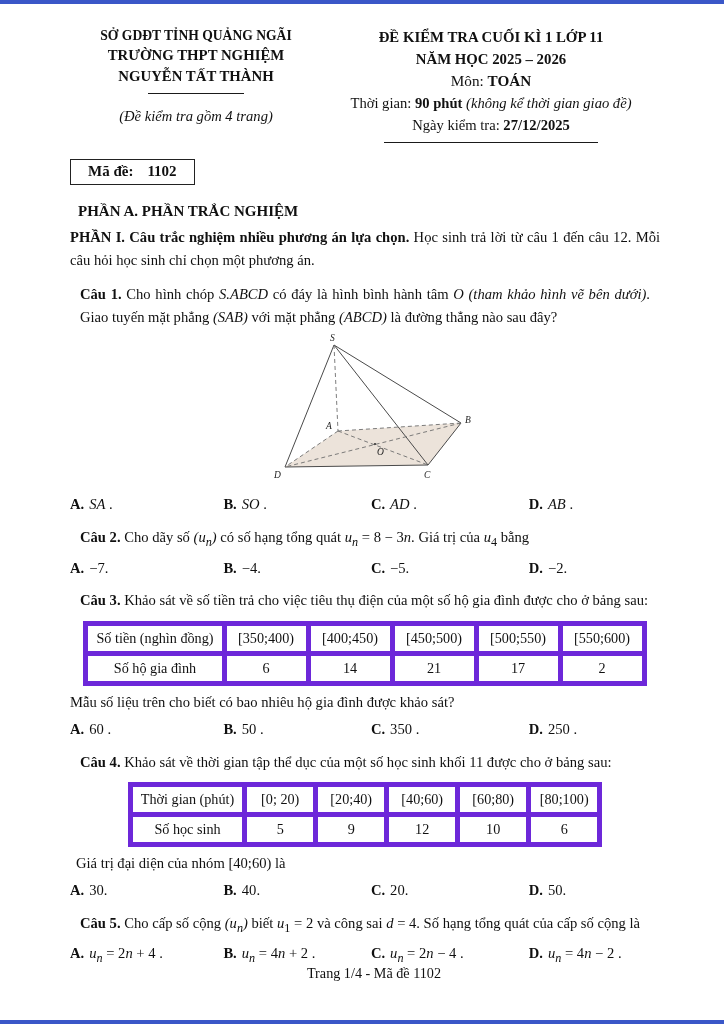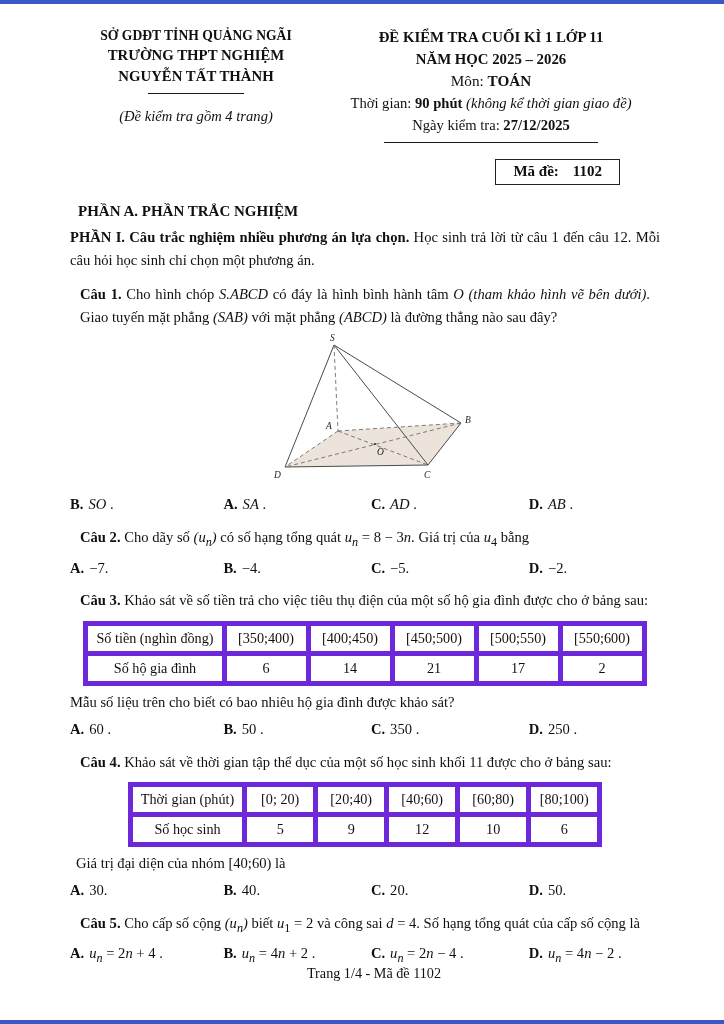--- a/index.html
+++ b/index.html
@@ -28,21 +28,21 @@
   .header-left .school { font-size: 14.8px; font-weight: bold; }
   .rule-short { width: 96px; border-top: 1.2px solid #1a1a1a; margin: 6px auto 12px; }
   .header-left .note { font-style: italic; margin-top: 6px; }
 
   .header-right { flex: 1; text-align: center; line-height: 1.5; }
   .header-right .title { font-weight: bold; font-size: 14.8px; }
   .header-right .year { font-weight: bold; font-size: 14.8px; }
   .header-right .subject { font-size: 15.2px; }
   .rule-med { width: 214px; border-top: 1.2px solid #1a1a1a; margin: 5px auto 0; }
 
-  .code-row { display: flex; justify-content: flex-end; margin: 16px 40px 0 0; }
+  .code-row { display: flex; justify-content: flex-start; margin: 16px 40px 0 0; }
   .code-box { border: 1.6px solid #222; padding: 3px 17px 4px; font-weight: bold; font-size: 15px; white-space: nowrap; }
   .code-box .val { margin-left: 14px; }
 
   
   .section-a { font-weight: bold; margin: 18px 8px 6px; font-size: 15px; }
   .intro { margin: 2px 0 10px; text-align: justify; line-height: 1.6; }
 
   .question { margin: 0 0 6px; }
   .qtext { margin: 10px 10px 4px; text-align: justify; line-height: 1.6; }
   .qlabel { font-weight: bold; }
@@ -121,22 +121,22 @@
         <circle cx="101" cy="111" r="1.1" fill="#333"></circle>
         <text x="56" y="8">S</text>
         <text x="52" y="96">A</text>
         <text x="191" y="90">B</text>
         <text x="150" y="145">C</text>
         <text x="0" y="145">D</text>
         <text x="103" y="122">O</text>
       </svg>
     </div>
     <div class="options">
+      <div class="option"><span class="opt-letter">A.</span><span><i>SA</i> .</span></div>
       <div class="option"><span class="opt-letter">B.</span><span><i>SO</i> .</span></div>
-      <div class="option"><span class="opt-letter">A.</span><span><i>SA</i> .</span></div>
       <div class="option"><span class="opt-letter">C.</span><span><i>AD</i> .</span></div>
       <div class="option"><span class="opt-letter">D.</span><span><i>AB</i> .</span></div>
     </div>
   </div>
 
   <div class="question">
     <p class="qtext"><span class="qlabel">Câu 2.</span> <span>Cho dãy số <i>(u<sub>n</sub>)</i> có số hạng tổng quát <i>u<sub>n</sub></i> = 8 − 3<i>n</i>. Giá trị của <i>u</i><sub>4</sub> bằng</span></p>
     <div class="options">
       <div class="option"><span class="opt-letter">A.</span><span>−7.</span></div>
       <div class="option"><span class="opt-letter">B.</span><span>−4.</span></div>

